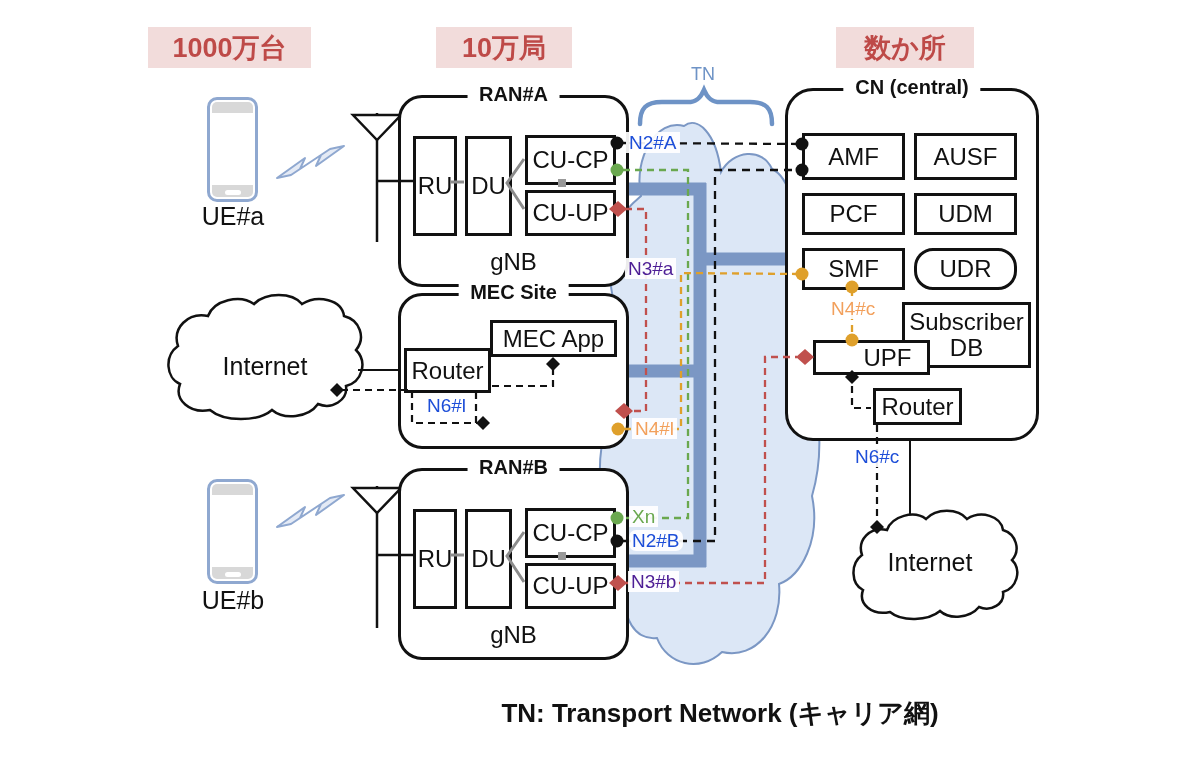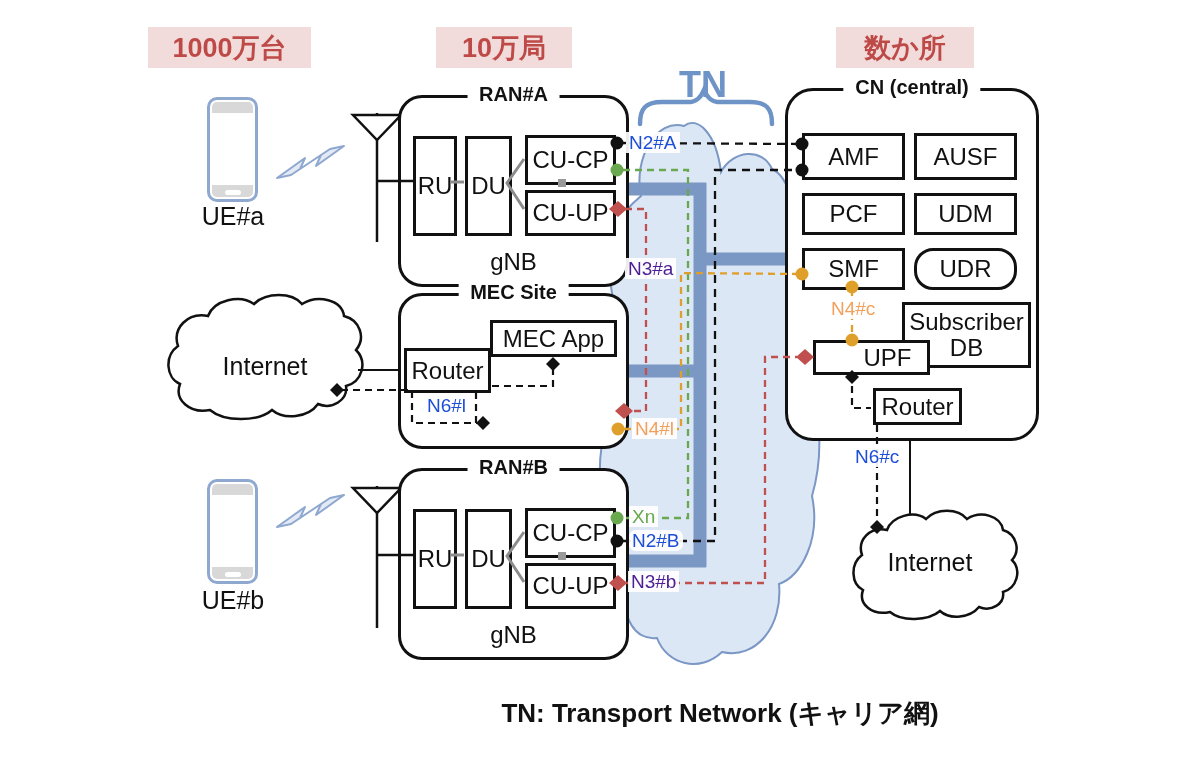--- a/index.html
+++ b/index.html
@@ -13,21 +13,21 @@
   .nbox{position:absolute;border:3px solid #111;background:#fff;display:flex;align-items:center;
         justify-content:center;font-size:24px;text-align:center;line-height:1.08;}
   .footer-label{position:absolute;width:100%;text-align:center;font-size:24px;}
   .pink{position:absolute;background:#F2DCDB;color:#BE4A48;font-weight:bold;font-size:27px;
         display:flex;align-items:center;justify-content:center;z-index:2;}
   .iflabel{position:absolute;font-size:19px;background:rgba(255,255,255,0.92);padding:0 3px;
            line-height:21px;white-space:nowrap;z-index:4;}
   .black-if{color:#1d4ed8;} .red-if{color:#4c1d95;} .green-if{color:#6AA84F;} .orange-if{color:#F2A05C;}
   #svg-over{z-index:3;}
   .plain{position:absolute;font-size:25px;text-align:center;z-index:2;}
-  .tn-word{position:absolute;font-size:36px;font-weight:bold;color:#6E93C6;text-align:center;z-index:2;}
+  .tn-word{position:absolute;font-size:18px;font-weight:normal;color:#6E93C6;text-align:center;z-index:2;}
   .caption{position:absolute;font-size:26px;font-weight:bold;text-align:center;z-index:2;}
   .phone{position:absolute;width:45px;height:99px;border:3px solid #8FA8D0;border-radius:10px;
          background:#fff;z-index:2;}
   .phone .topbar{position:absolute;left:2px;right:2px;top:2px;height:11px;background:#D8D8D8;
                  border-radius:5px 5px 0 0;}
   .phone .botbar{position:absolute;left:2px;right:2px;bottom:2px;height:12px;background:#D8D8D8;
                  border-radius:0 0 5px 5px;}
   .phone .pill{position:absolute;left:50%;transform:translateX(-50%);bottom:4px;width:16px;height:5px;
                background:#fff;border-radius:3px;}
   .cloud-text{position:absolute;font-size:25px;text-align:center;z-index:2;}

